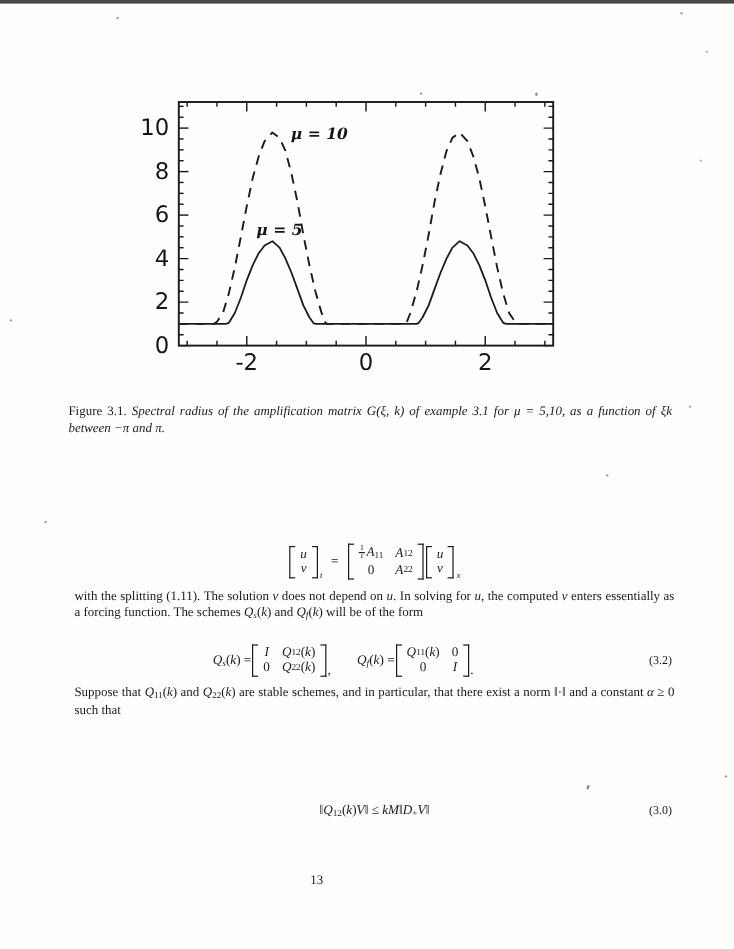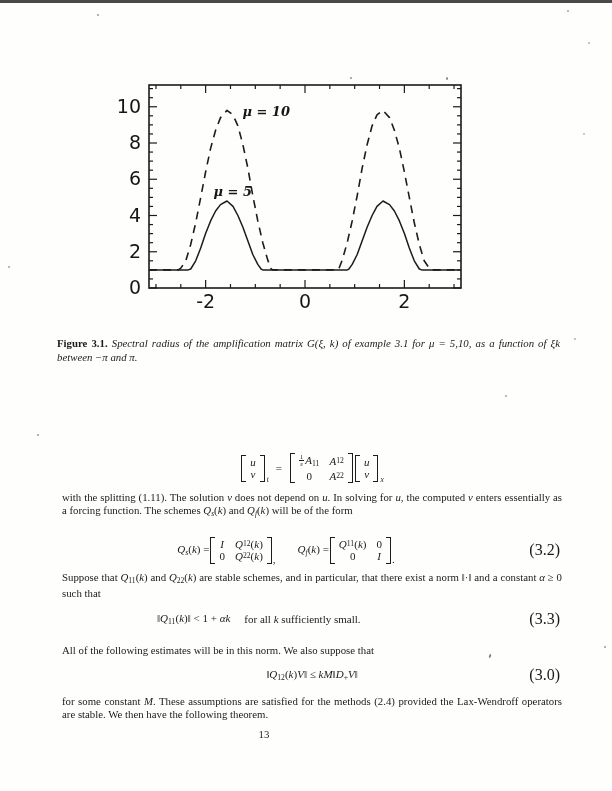--- a/index.html
+++ b/index.html
@@ -18,29 +18,29 @@
   svg .anno{font-family:"DejaVu Serif","Liberation Serif",serif;font-size:13px;font-style:italic;font-weight:600;fill:#161616;}
 
   
   .caption{position:absolute;left:57px;top:337px;width:503px;font-size:10.8px;line-height:13.8px;text-align:justify;}
   .para{position:absolute;left:62px;width:500px;font-size:10.8px;line-height:13.4px;text-align:justify;}
   .pageno{position:absolute;left:0;top:728px;width:528px;text-align:center;font-size:10.8px;}
 
   
   .seg-r{font-style:normal;}
   .seg-i{font-style:italic;}
-  .seg-b{font-weight:bold;}
+  .seg-b{font-weight:normal;}
   .seg-is{font-style:italic;font-size:.7em;vertical-align:-0.25em;}
   .seg-rs{font-style:normal;font-size:.7em;vertical-align:-0.25em;}
 
   
   .eq{position:absolute;left:62px;width:500px;display:flex;justify-content:center;align-items:center;font-size:11px;}
   .eq-left{justify-content:flex-start;padding-left:95px;box-sizing:border-box;}
   .eqcontent{display:inline-flex;align-items:center;text-align:center;}
-  .eqnum{position:absolute;right:2px;font-size:16px;}
+  .eqnum{position:absolute;right:2px;font-size:10px;}
   .gap14{display:inline-block;width:14px;}
   .gap22{display:inline-block;width:22px;}
   .eqsign{margin:0 7px;}
   .mat{display:inline-flex;align-items:stretch;margin:0 1px;}
   .brk{width:4px;}
   .brk.l{border-left:1.3px solid #1c1c1c;border-top:1.3px solid #1c1c1c;border-bottom:1.3px solid #1c1c1c;}
   .brk.r{border-right:1.3px solid #1c1c1c;border-top:1.3px solid #1c1c1c;border-bottom:1.3px solid #1c1c1c;}
   .cells{display:grid;column-gap:10px;row-gap:0;padding:1px 4px;line-height:12.5px;justify-items:center;align-items:center;}
   .c1{grid-template-columns:auto;}
   .c2{grid-template-columns:auto auto;}
@@ -267,31 +267,23 @@
         </span>
         <span class="brk r"></span>
       </span>
       <span class="lowmark">.</span>
     </span>
     <span class="eqnum">(3.2)</span>
   </div>
 
   <div class="para" style="top:571px;"><span class="seg-r">Suppose that </span><span class="seg-i">Q</span><span class="seg-rs">11</span><span class="seg-r">(</span><span class="seg-i">k</span><span class="seg-r">) and </span><span class="seg-i">Q</span><span class="seg-rs">22</span><span class="seg-r">(</span><span class="seg-i">k</span><span class="seg-r">) are stable schemes, and in particular, that there exist a norm ‖·‖ and a constant </span><span class="seg-i">α</span><span class="seg-r"> ≥ 0 such that</span></div>
 
-  <div class="eq eq-left" style="top:611px;height:16px;">
-    <span><span class="seg-r">‖</span><span class="seg-i">Q</span><span class="seg-rs">11</span><span class="seg-r">(</span><span class="seg-i">k</span><span class="seg-r">)‖ &lt; 1 + </span><span class="seg-i">αk</span></span>
-    <span class="gap14"></span>
-    <span><span class="seg-r">for all </span><span class="seg-i">k</span><span class="seg-r"> sufficiently small.</span></span>
-    <span class="eqnum">(3.3)</span>
-  </div>
-
-  <div class="para" style="top:644px;text-align:left;"><span class="seg-r">All of the following estimates will be in this norm. We also suppose that</span></div>
+
 
   <div class="eq" style="top:667px;height:16px;">
     <span><span class="seg-r">‖</span><span class="seg-i">Q</span><span class="seg-rs">12</span><span class="seg-r">(</span><span class="seg-i">k</span><span class="seg-r">)</span><span class="seg-i">V</span><span class="seg-r">‖ ≤ </span><span class="seg-i">kM</span><span class="seg-r">‖</span><span class="seg-i">D</span><span class="seg-rs">+</span><span class="seg-i">V</span><span class="seg-r">‖</span></span>
     <span class="eqnum">(3.0)</span>
   </div>
 
-  <div class="para" style="top:695px;"><span class="seg-r">for some constant </span><span class="seg-i">M</span><span class="seg-r">. These assumptions are satisfied for the methods (2.4) provided the Lax-Wendroff operators are stable. We then have the following theorem.</span></div>
 
   <div class="pageno">13</div>
 
 </div>
 
 </body></html>

